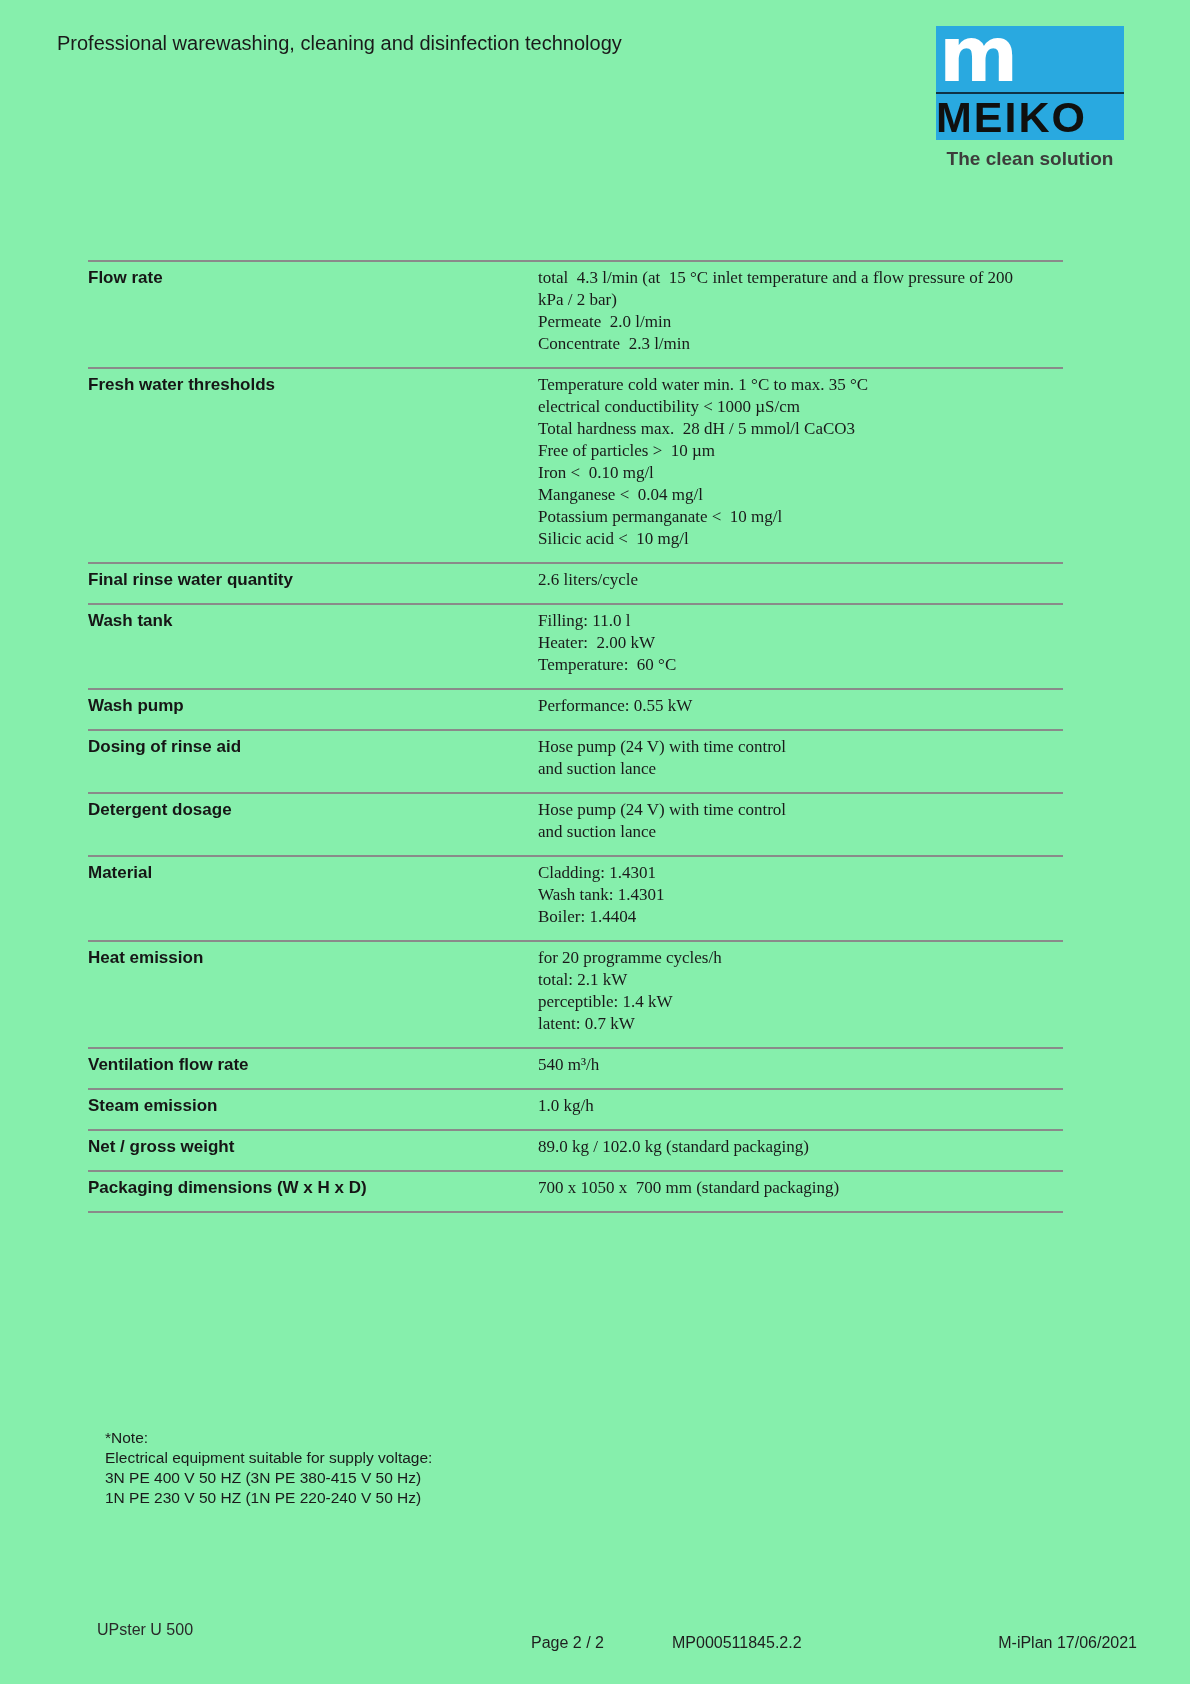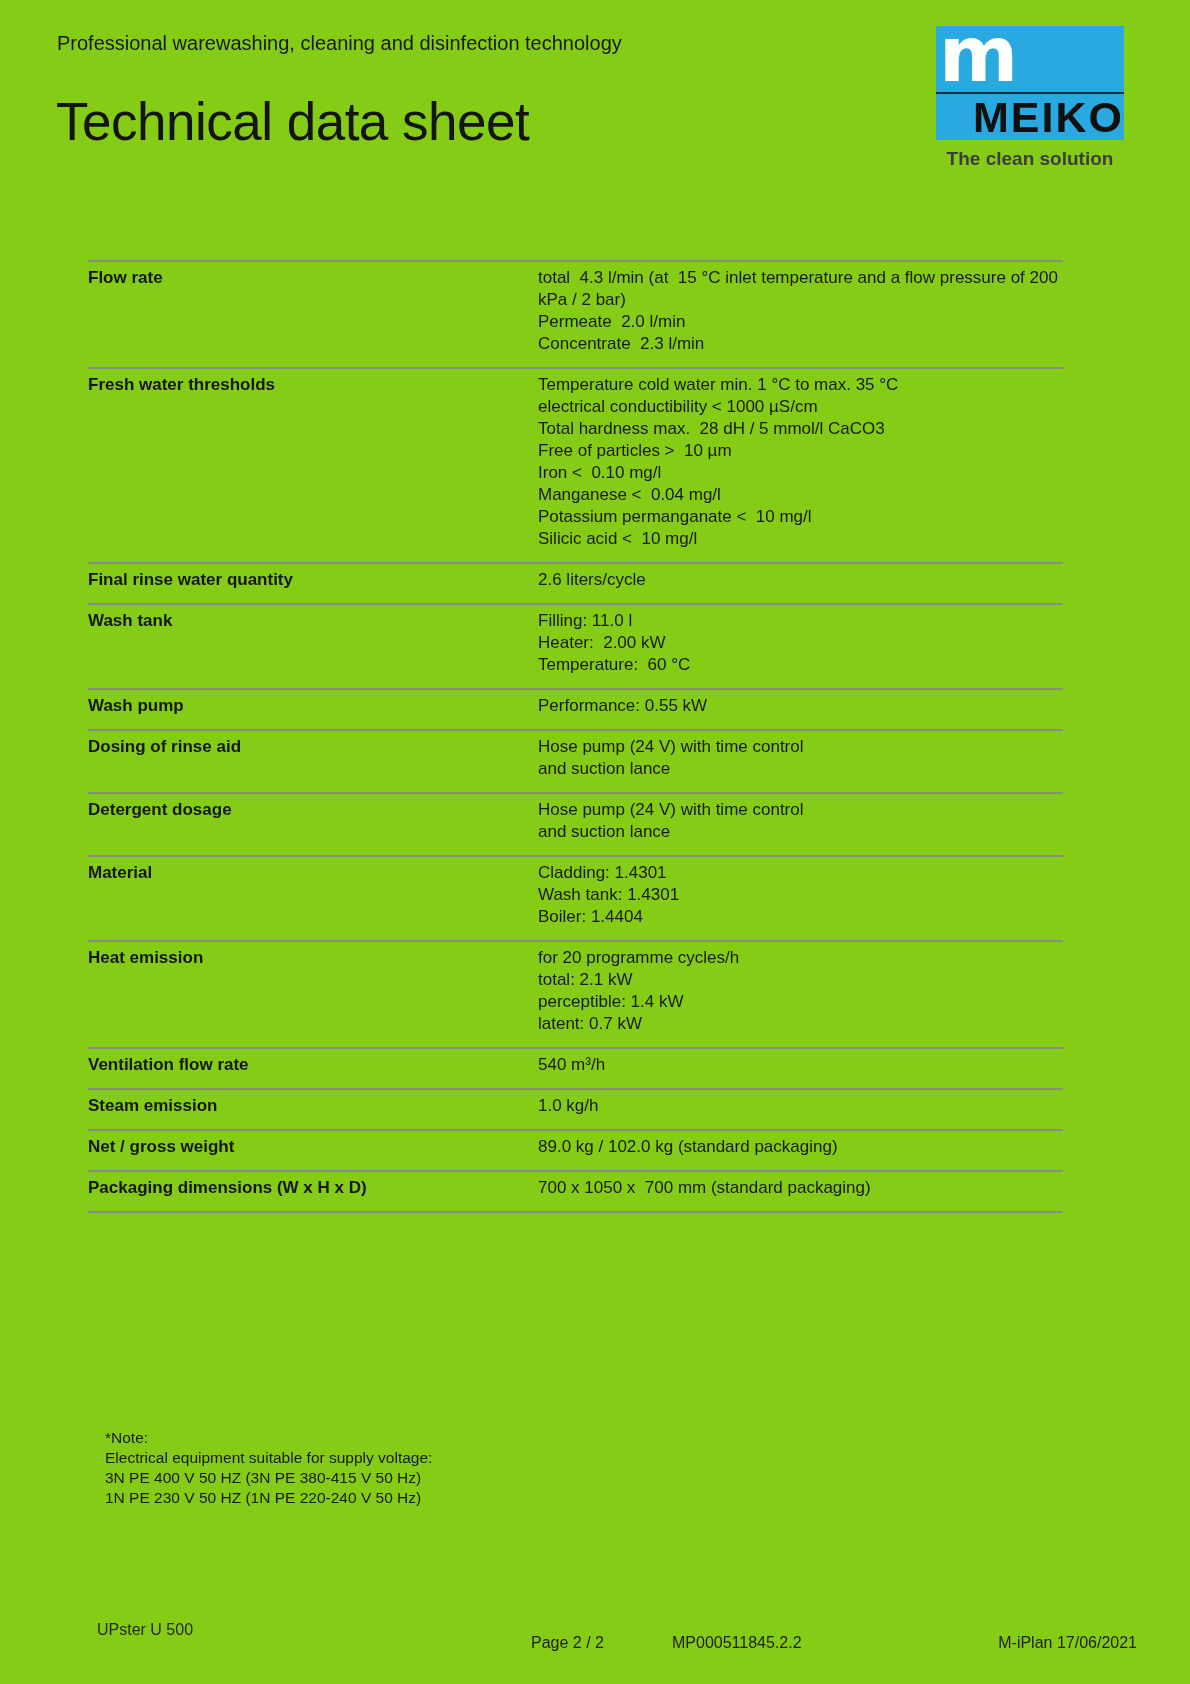--- a/index.html
+++ b/index.html
@@ -1,19 +1,19 @@
 <!DOCTYPE html>
 <html><head>
 <meta charset="utf-8">
 <style>
   html,body{margin:0;padding:0;background:#ffffff;}
   .page{
     position:relative;
     width:1190px;height:1684px;
-    background:#84cc16;
+    background:#86efac;
     overflow:hidden;
     font-family:"Liberation Sans", sans-serif;
     color:#1a1a1a;
   }
   .tagline{
     position:absolute;left:57px;top:30px;
     font-size:20px;line-height:26px;color:#1a1a1a;
   }
   .title{
     position:absolute;left:56px;top:94px;
@@ -26,42 +26,42 @@
   }
   .logo-m{
     position:absolute;left:3px;top:-9px;
     font-family:"DejaVu Sans", sans-serif;font-weight:bold;
     font-size:76px;line-height:1;color:#ffffff;
   }
   .logo-line{
     position:absolute;left:0;top:66px;width:100%;height:2px;background:#0f3346;
   }
   .logo-meiko{
-    position:absolute;left:0;top:69px;width:100%;text-align:right;
+    position:absolute;left:0;top:69px;width:100%;text-align:left;
     font-weight:bold;font-size:43px;line-height:44px;letter-spacing:2px;color:#10100e;
   }
   .logo-slogan{
     position:absolute;left:936px;top:148px;width:188px;text-align:center;
     font-weight:bold;font-size:19px;line-height:22px;color:#3d3d3b;
   }
   
   .spec-table{
     position:absolute;left:88px;top:260px;width:975px;
     border-bottom:2px solid #8a8a8a;
   }
   .spec-row{
     display:flex;
     border-top:2px solid #8a8a8a;
     padding:5px 0 12px 0;
   }
   .spec-label{
     flex:0 0 450px;width:450px;box-sizing:border-box;padding-right:70px;
     font-weight:bold;font-size:17px;line-height:22px;color:#161616;
   }
-  .spec-values{flex:1 1 auto;min-width:0;}
+  .spec-values{flex:1 1 auto;min-width:0;font-family:Liberation Serif, serif;}
   .value-line{
     font-size:17px;line-height:22px;color:#1a1a1a;
     white-space:pre;
   }
   
   .note{
     position:absolute;left:88px;top:1428px;
   }
   .note-line{
     font-size:15.5px;line-height:20px;color:#1a1a1a;white-space:pre;margin-left:17px;
@@ -74,21 +74,20 @@
   .footer-page{position:absolute;left:488px;top:1633px;font-size:16px;line-height:20px;color:#1f1f1f;margin-left:43px;}
   .footer-doc{position:absolute;left:672px;top:1633px;font-size:16px;line-height:20px;color:#1f1f1f;text-align:center;}
   .footer-plan{position:absolute;right:53px;top:1633px;font-size:16px;line-height:20px;color:#1f1f1f;text-align:right;}
 </style>
 </head>
 <body>
 
 <div class="page">
 
   <div class="tagline">Professional warewashing, cleaning and disinfection technology</div>
-  <div class="title">Technical data sheet</div>
 
   <div class="logo-box">
     <span class="logo-m">m</span>
     <div class="logo-line"></div>
     <div class="logo-meiko">MEIKO</div>
   </div>
   <div class="logo-slogan">The clean solution</div>
 
   <div class="spec-table">
       <div class="spec-row">

